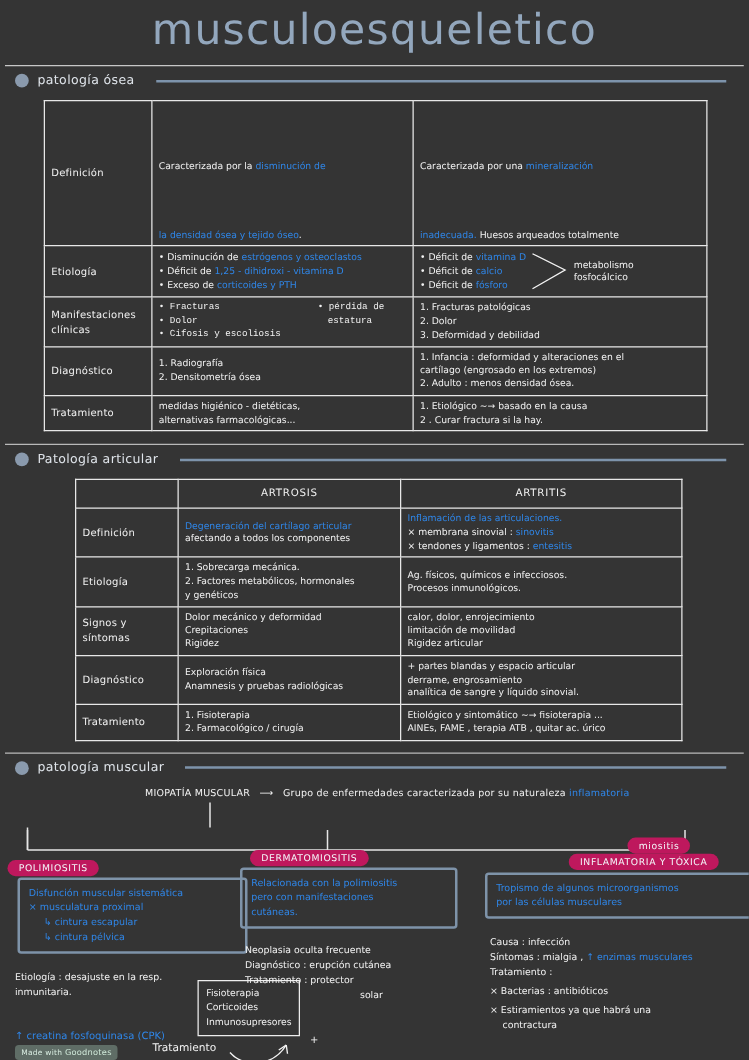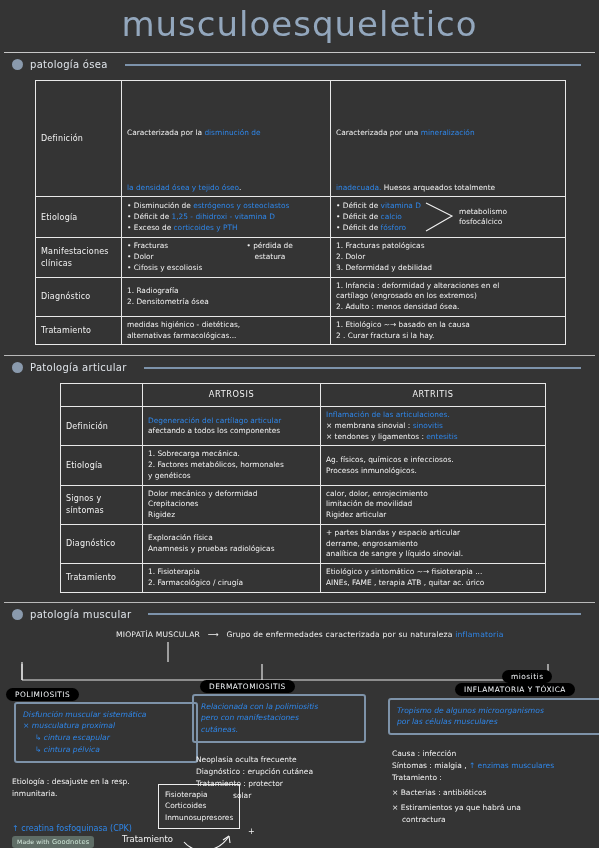--- a/index.html
+++ b/index.html
@@ -69,50 +69,49 @@
   .rowhead{text-align:center;font-size:8px;letter-spacing:.2px;}
   .blue{color:#2f86e8;}
   .w{color:#f2f2f2;}
   .cellline{display:block;white-space:nowrap;}
   .cellwrap{display:block;margin-top:44px;}
 
   #table1{margin:6px 0 0 35px;width:530px;}
   #table2{margin:6px 0 0 60px;width:485px;}
 
   
-  .twocol{display:flex;gap:12px;}
+  .twocol{display:flex;gap:12px;font-family:Liberation Mono, monospace;}
   .twocol > div{flex:1 1 auto;}
 
   
   .brace-wrap{display:flex;align-items:center;gap:4px;}
   .brace-svg{flex:0 0 auto;}
   .brace-text{font-size:7.4px;line-height:1.4;}
 
   
   #muscular{position:relative;height:215px;}
   .miopatia-line{
     position:absolute;left:116px;top:6px;
     font-size:7.6px;white-space:nowrap;letter-spacing:.2px;
   }
   .tree-svg{position:absolute;left:0;top:0;}
   .pill{
     position:absolute;
-    background:#000000;color:#f4f7fa;
+    background:#be185d;color:#f4f7fa;
     border-radius:9px;
     font-size:7.4px;letter-spacing:.5px;
     padding:2px 9px;white-space:nowrap;
   }
   .defbox{
     position:absolute;
     border:2px solid #7e93a9;
     border-radius:3px;
     padding:5px 7px;
     font-size:7.6px;line-height:1.55;
     color:#2f86e8;
-    font-style:italic;
   }
   .notes{
     position:absolute;
     font-size:7.5px;line-height:1.6;
     white-space:nowrap;
   }
   .subbox{
     position:absolute;
     border:1.5px solid #ededed;
     padding:4px 6px;
@@ -387,21 +386,21 @@
 
   <div class="defbox" style="left:192px;top:70px;width:156px;">
     <span class="cellline">Relacionada con la polimiositis</span>
     <span class="cellline">pero con manifestaciones</span>
     <span class="cellline">cutáneas.</span>
   </div>
   <div class="notes" style="left:196px;top:130px;">
     <span class="cellline w">Neoplasia oculta frecuente</span>
     <span class="cellline w">Diagnóstico : erupción cutánea</span>
     <span class="cellline w">Tratamiento :  protector</span>
-    <span class="cellline w" style="padding-left:37px">solar</span>
+    <span class="cellline w" style="padding-left:92px">solar</span>
   </div>
   <div class="freetxt w" style="left:248px;top:203px;font-size:8px;">+</div>
 
   <div class="defbox" style="left:388px;top:74px;width:196px;">
     <span class="cellline">Tropismo de algunos microorganismos</span>
     <span class="cellline">por las células musculares</span>
   </div>
   <div class="notes" style="left:392px;top:124px;">
     <span class="cellline w">Causa : infección</span>
     <span class="cellline"><span class="w">Síntomas : mialgia ,</span> <span class="blue">↑ enzimas musculares</span></span>

